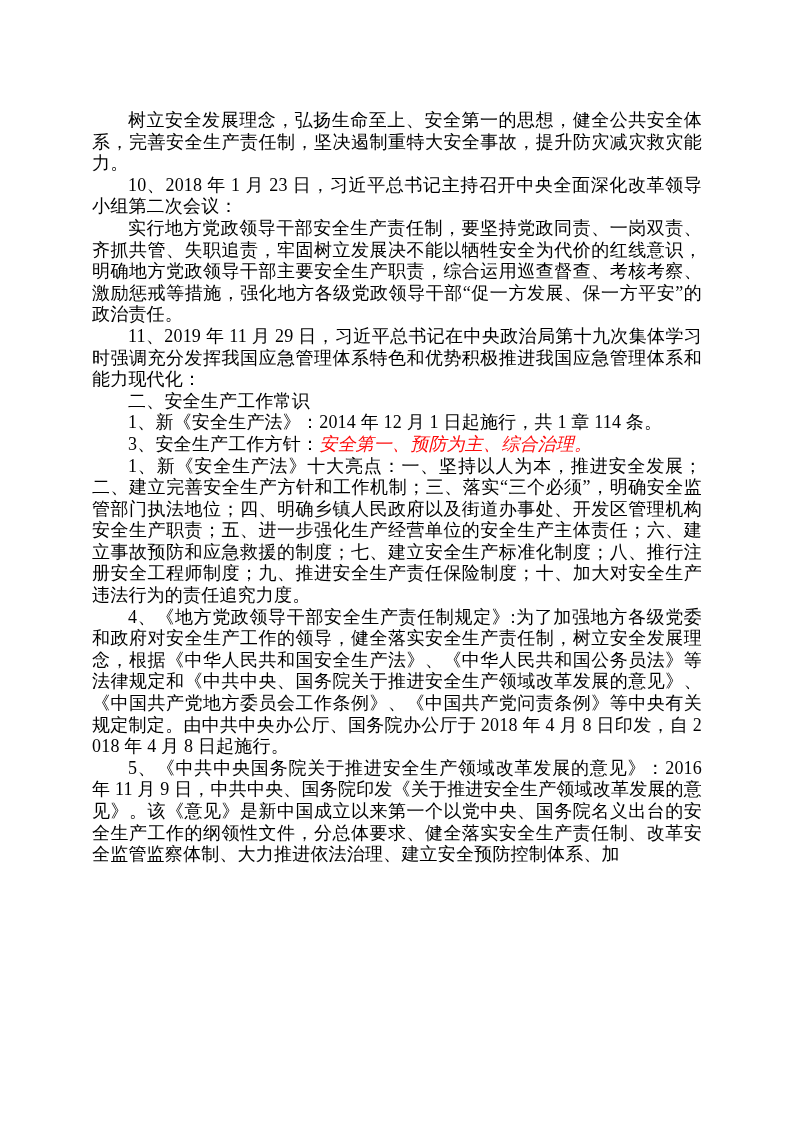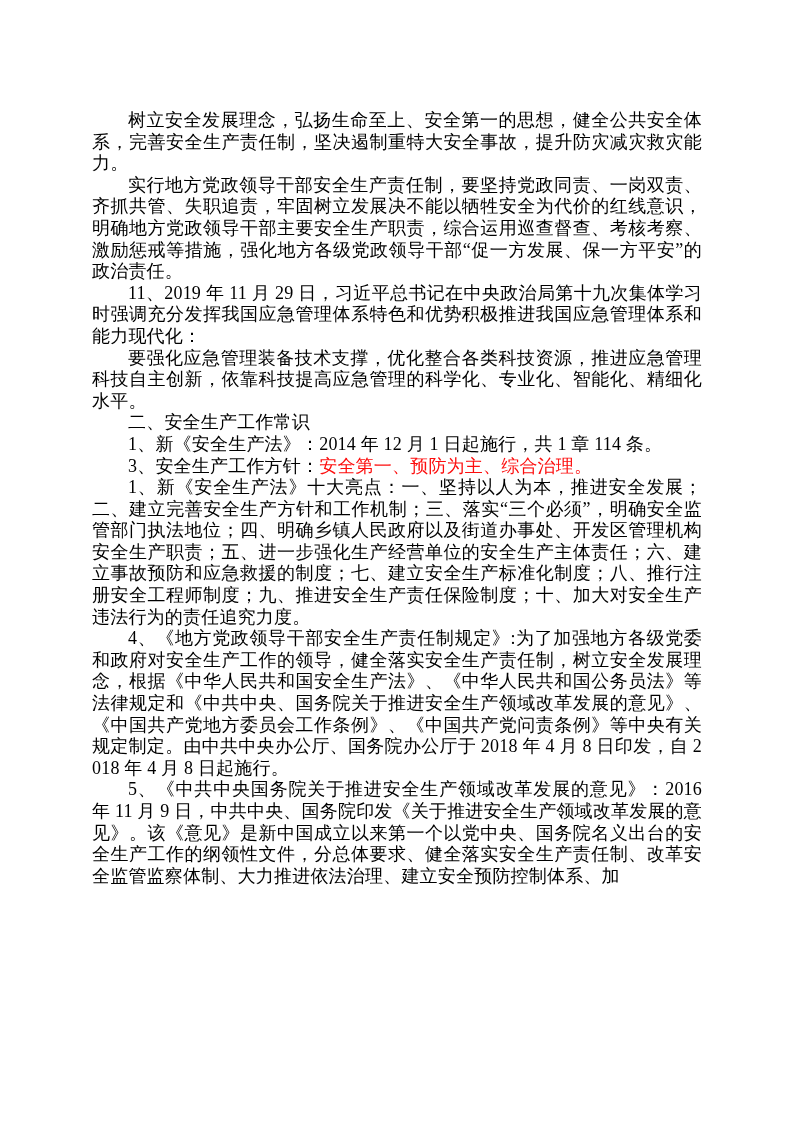--- a/index.html
+++ b/index.html
@@ -27,38 +27,39 @@
     font-size: 18px;
     line-height: 21.6px;
     color: var(--text-color, #000000);
     text-align: justify;
     text-indent: 2em;
     word-break: break-all;
     letter-spacing: 0.2px;
   }
   .highlight-red {
     color: var(--accent-red, #ff0000);
+    font-style: italic;
   }
 </style>
 </head>
 <body>
 
 <div class="page">
   <div class="content">
 
     <p class="para">树立安全发展理念，弘扬生命至上、安全第一的思想，健全公共安全体系，完善安全生产责任制，坚决遏制重特大安全事故，提升防灾减灾救灾能力。</p>
 
+    <p class="para">10、2018 年 1 月 23 日，习近平总书记主持召开中央全面深化改革领导小组第二次会议：</p>
 
     <p class="para">实行地方党政领导干部安全生产责任制，要坚持党政同责、一岗双责、齐抓共管、失职追责，牢固树立发展决不能以牺牲安全为代价的红线意识，明确地方党政领导干部主要安全生产职责，综合运用巡查督查、考核考察、激励惩戒等措施，强化地方各级党政领导干部“促一方发展、保一方平安”的政治责任。</p>
 
     <p class="para">11、2019 年 11 月 29 日，习近平总书记在中央政治局第十九次集体学习时强调充分发挥我国应急管理体系特色和优势积极推进我国应急管理体系和能力现代化：</p>
 
 
 
-    <p class="para">要强化应急管理装备技术支撑，优化整合各类科技资源，推进应急管理科技自主创新，依靠科技提高应急管理的科学化、专业化、智能化、精细化水平。</p>
 
     <p class="para">二、安全生产工作常识</p>
 
     <p class="para">1、新《安全生产法》：2014 年 12 月 1 日起施行，共 1 章 114 条。</p>
 
     <p class="para"><span>3、安全生产工作方针：</span><span class="highlight-red">安全第一、预防为主、综合治理。</span></p>
 
     <p class="para">1、新《安全生产法》十大亮点：一、坚持以人为本，推进安全发展；二、建立完善安全生产方针和工作机制；三、落实“三个必须”，明确安全监管部门执法地位；四、明确乡镇人民政府以及街道办事处、开发区管理机构安全生产职责；五、进一步强化生产经营单位的安全生产主体责任；六、建立事故预防和应急救援的制度；七、建立安全生产标准化制度；八、推行注册安全工程师制度；九、推进安全生产责任保险制度；十、加大对安全生产违法行为的责任追究力度。</p>
 
     <p class="para">4、《地方党政领导干部安全生产责任制规定》:为了加强地方各级党委和政府对安全生产工作的领导，健全落实安全生产责任制，树立安全发展理念，根据《中华人民共和国安全生产法》、《中华人民共和国公务员法》等法律规定和《中共中央、国务院关于推进安全生产领域改革发展的意见》、《中国共产党地方委员会工作条例》、《中国共产党问责条例》等中央有关规定制定。由中共中央办公厅、国务院办公厅于 2018 年 4 月 8 日印发，自 2018 年 4 月 8 日起施行。</p>

